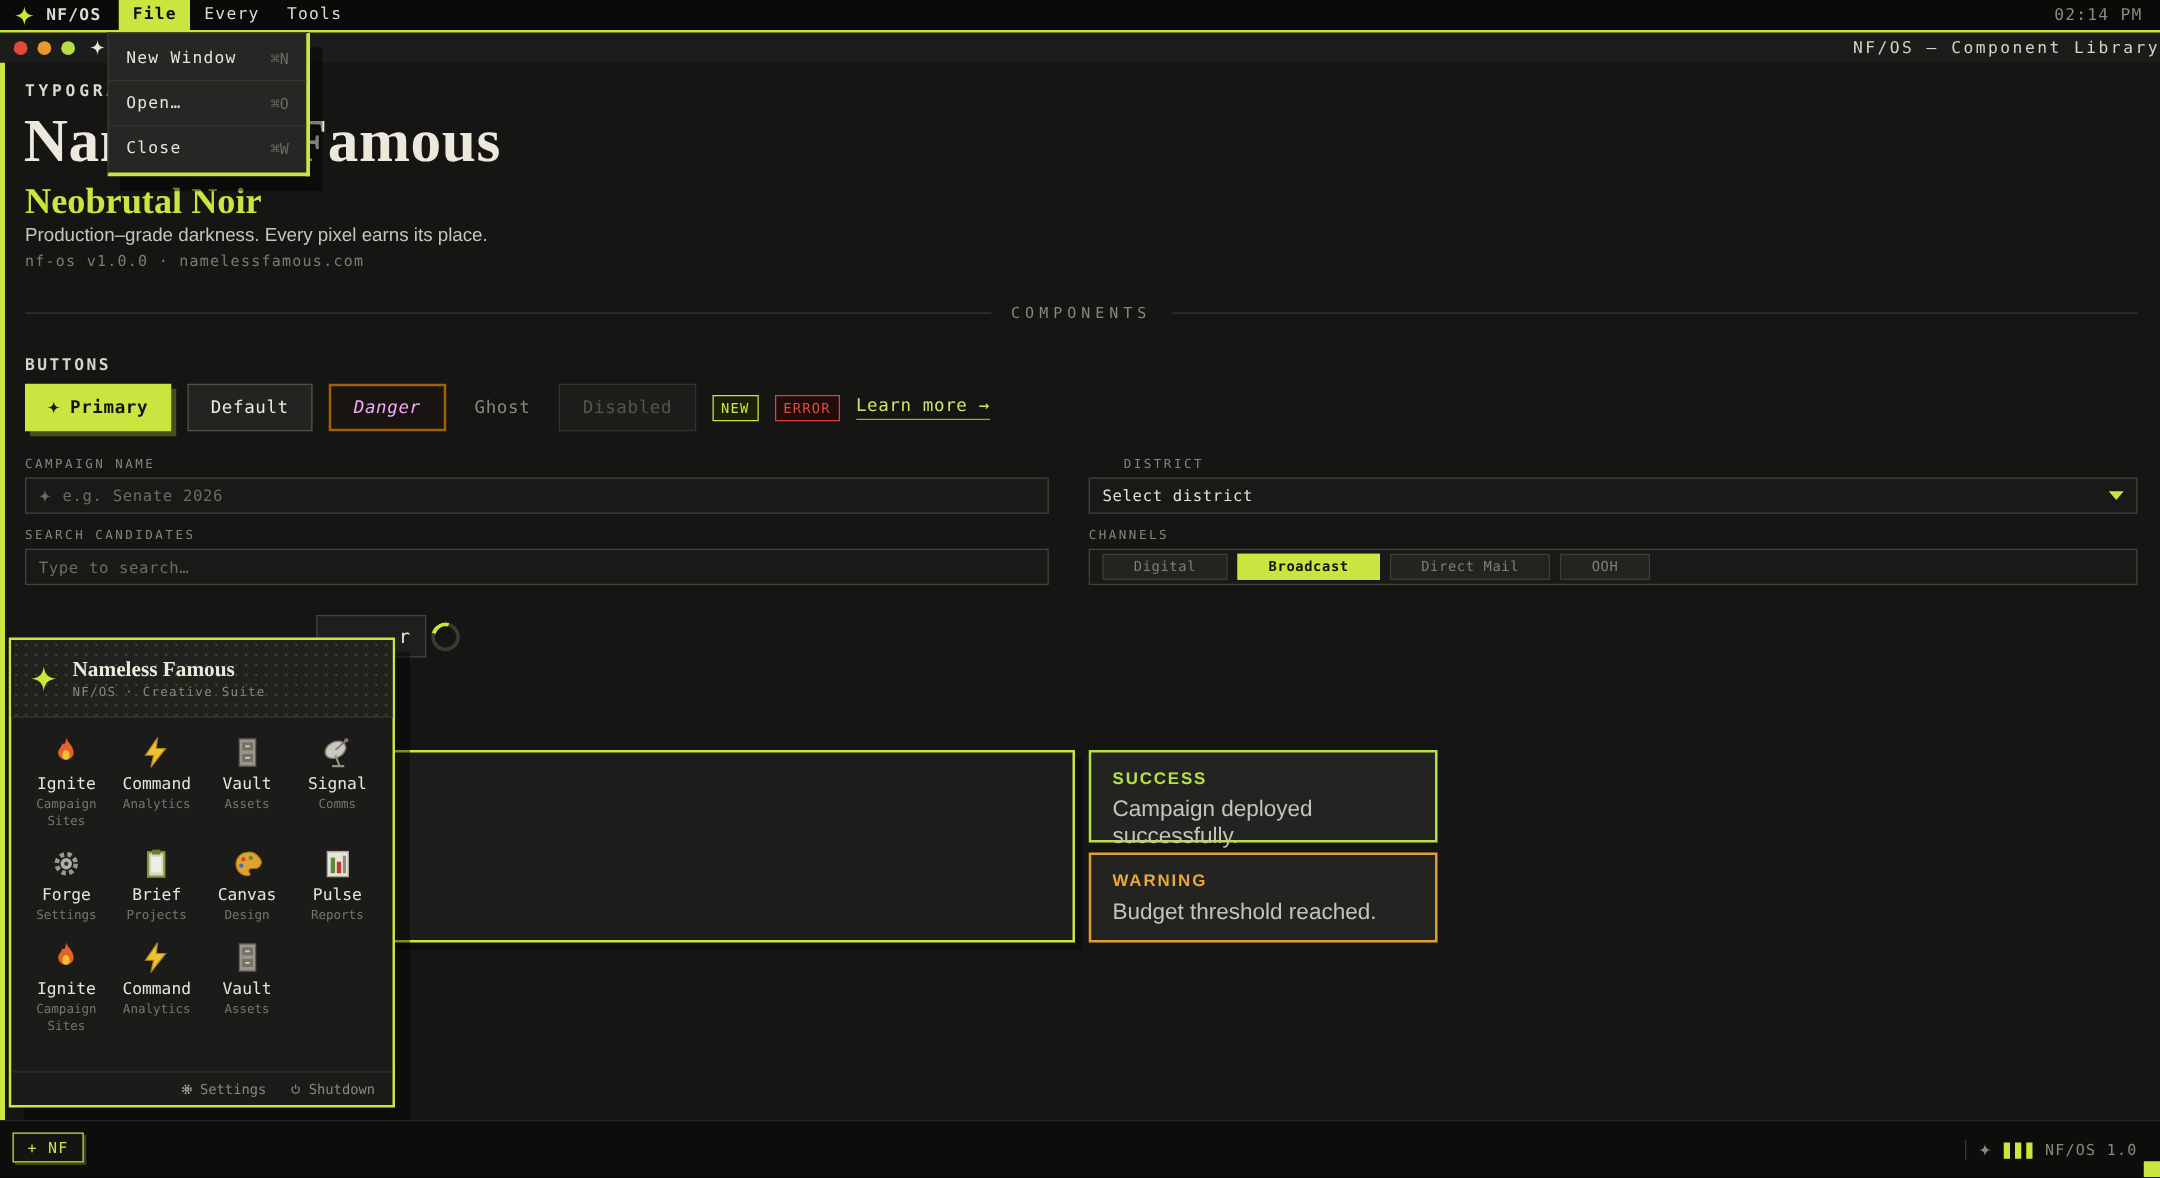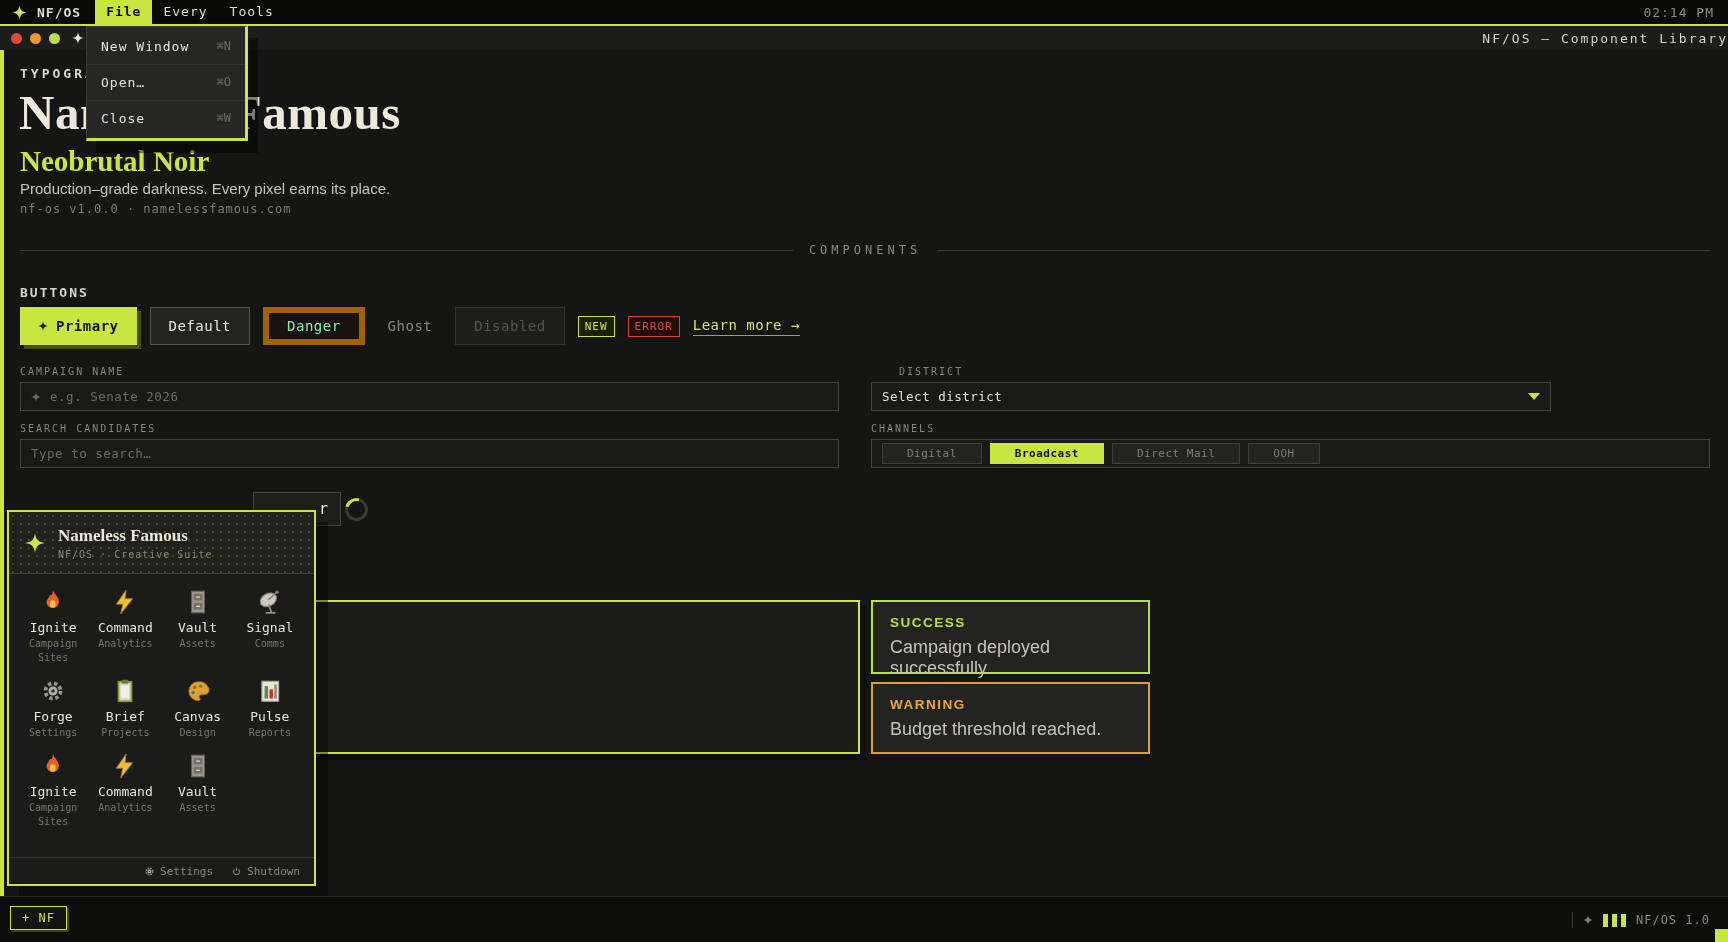--- a/index.html
+++ b/index.html
@@ -40,21 +40,21 @@
   
   .left-edge { position:absolute; left:0; top:50px; width:4px; height:846px; background:#c9e53f; z-index:2; }
 
   
   .filemenu {
     position:absolute; left:86px; top:26px; width:162px;
     background:#262624; border:1px solid #3c3a33;
     border-right:3px solid #c9e53f; border-bottom:3px solid #c9e53f;
     box-shadow:10px 12px 0 rgba(0,0,0,.45); z-index:75; padding:2px 0;
   }
-  .fm-item { display:flex; justify-content:space-between; align-items:flex-start; padding:10px 14px; }
+  .fm-item { display:flex; justify-content:space-between; align-items:flex-end; padding:10px 14px; }
   .fm-item + .fm-item { border-top:1px solid #36342e;gap:12px; }
   .fm-label { font-size:13px; color:#e6e3d9; letter-spacing:1px; }
   .fm-short { font-size:12px; color:#6e6b62; }
 
   
   .eyebrow { position:absolute; left:20px; top:66px; font-size:13px; font-weight:bold; letter-spacing:3px; color:#dbd8ce; }
   .h1 {
     position:absolute; left:19px; top:84px;
     font-family:"Liberation Serif",serif; font-weight:bold; font-size:49px; color:#ece8dc; letter-spacing:.5px;
   }
@@ -69,21 +69,21 @@
   .divider { position:absolute; left:20px; right:18px; top:243px; display:flex; align-items:center; gap:16px; }
   .divider .line { flex:1; height:1px; background:#3a3832; }
   .divider .txt { font-size:12px; letter-spacing:4px; color:#8a877d; }
 
   
   .sec-label { position:absolute; font-size:13px; font-weight:bold; letter-spacing:2px; color:#d6d3c9; }
   .btn-row { position:absolute; left:20px; top:306px; display:flex; align-items:center; gap:13px; height:40px; }
   .btn { display:flex; align-items:center; gap:8px; height:38px; padding:0 18px; font-size:14px; letter-spacing:.5px; }
   .btn.primary { background:#c9e53f; color:#121210; font-weight:bold; box-shadow:4px 4px 0 rgba(201,229,63,.28); }
   .btn.default { background:#232321; border:1px solid #55524a; color:#ece9df; }
-  .btn.danger  { border:6px solid #a16207; color:#86efac; background:#191412; }
+  .btn.danger  { border:2px solid #a16207; color:#f0abfc; background:#191412;font-style:italic; }
   .btn.ghost   { color:#8a877d; padding:0 10px; }
   .btn.disabled{ background:#1d1d1b; border:1px solid #34322d; color:#56544d; }
   .badge { font-size:11px; padding:3px 6px; letter-spacing:1px; }
   .badge.new   { color:#c9e53f; border:1px solid #c9e53f; background:#1c2008; }
   .badge.error { color:#de4d40; border:1px solid #d9453a; background:#200c0a; }
   .link { font-size:14px; color:#d3e46a; border-bottom:1px solid #97ab35; padding-bottom:2px; letter-spacing:.5px; }
 
   
   .field-label { position:absolute; font-size:10px; letter-spacing:2px; color:#87847a; }
   .box { position:absolute; height:29px; background:#191917; border:1px solid #45433c; display:flex; align-items:center; padding:0 10px; }
@@ -291,21 +291,21 @@
   </div>
 
   <div class="field-label" style="left:20px; top:366px;">CAMPAIGN NAME</div>
   <div class="box" style="left:20px; top:382px; width:819px;">
     <svg width="10" height="10" fill="#6e6b62" style="margin-right:9px">
         <use href="#i-sparkle"></use>
       </svg>
     <input placeholder="e.g. Senate 2026" style="">
   </div>
   <div class="field-label" style="left:871px; top:366px;padding-left:28px;">DISTRICT</div>
-  <div class="box" style="left:871px; top:382px; width:680px;">
+  <div class="box" style="left:871px; top:382px; width:839px;">
     <span class="sel-value">Select district</span>
     <span class="sel-caret"></span>
   </div>
 
   <div class="field-label" style="left:20px; top:423px;">SEARCH CANDIDATES</div>
   <div class="box" style="left:20px; top:439px; width:819px;">
     <input placeholder="Type to search…" style="">
   </div>
   <div class="field-label" style="left:871px; top:423px;">CHANNELS</div>
   <div class="box chips" style="left:871px; top:439px; width:839px;">

